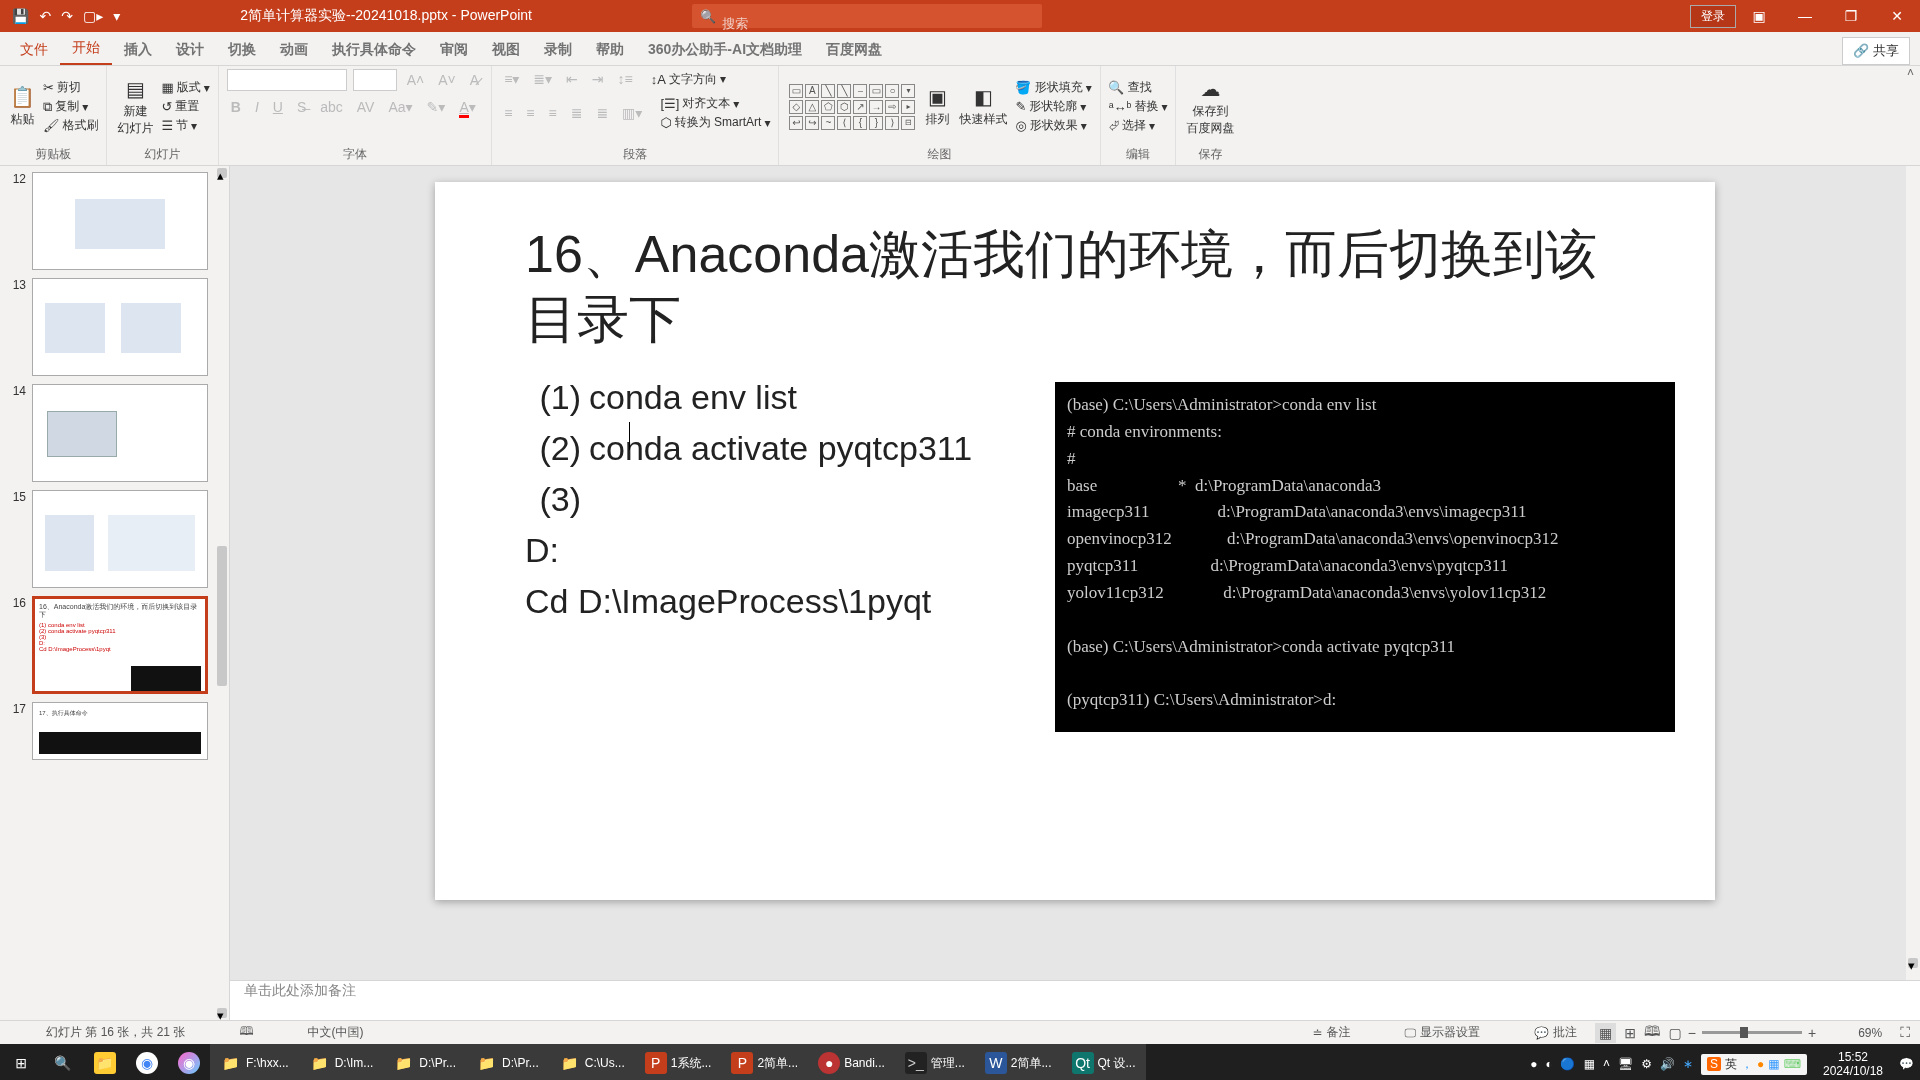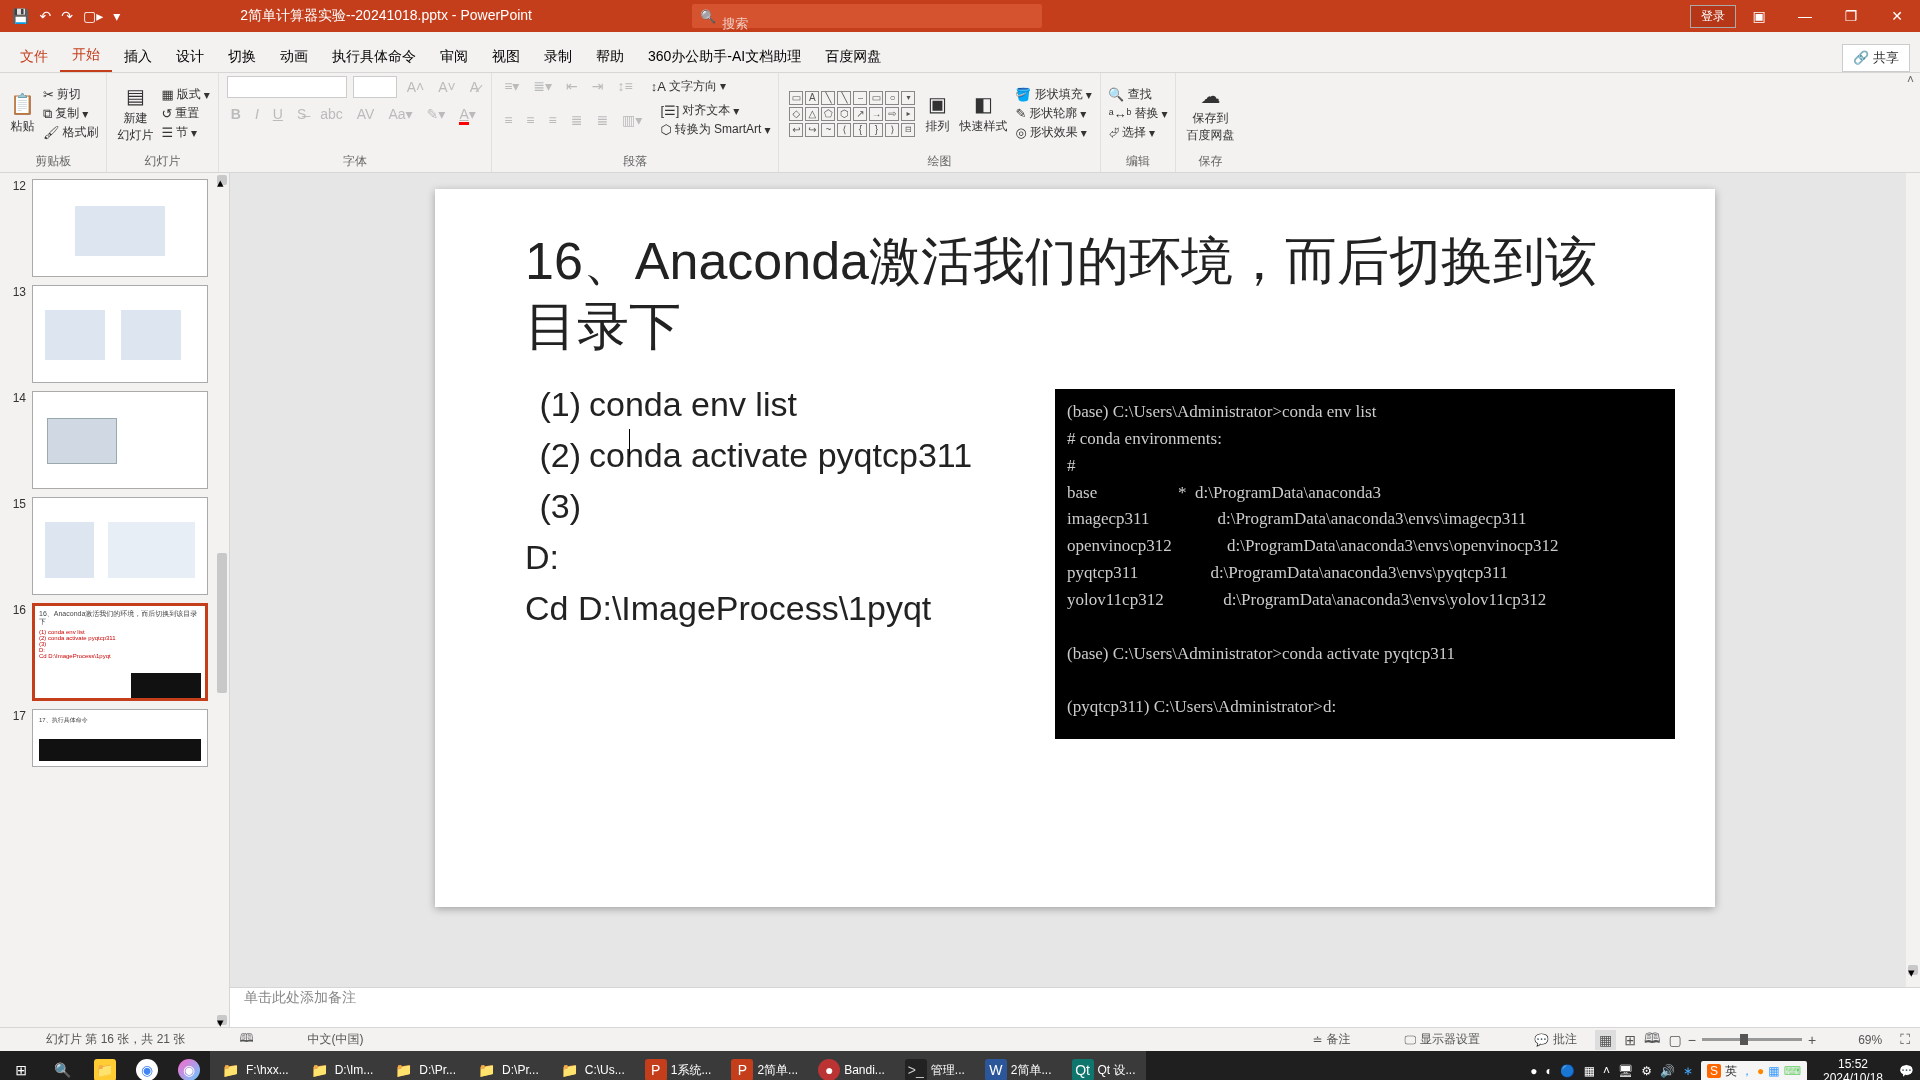--- a/index.html
+++ b/index.html
@@ -12,22 +12,22 @@
 .titlebar .title-text { margin-left: 120px; font-size: 14px; }
 .titlebar .search-box { margin-left: 160px; width: 350px; height: 24px; background: #d6532f; border-radius: 2px; display: flex; align-items: center; padding: 0 8px; }
 .titlebar .search-box .icon { margin-right: 6px; font-size: 13px; }
 .titlebar .search-input { background: transparent; border: 0; color: #0f172a; flex: 1; outline: none; font-size: 13px; margin-top: 15px; }
 .titlebar .search-input::placeholder { color: #f0d0c8; }
 .titlebar .spacer { flex: 1; }
 .titlebar .login-btn { background: #b53718; padding: 2px 10px; font-size: 12px; border: 1px solid #aaa; }
 .titlebar .wbtn { width: 46px; text-align: center; font-size: 14px; cursor: pointer; }
 
 
-.tabs-row { height: 41px; background: #f3f2f1; display: flex; align-items: flex-end; padding-left: 8px; border-bottom: 1px solid #d6d6d6; }
-.tab { padding: 6px 12px; font-size: 14px; color: #000000; cursor: pointer; }
+.tabs-row { height: 34px; background: #f3f2f1; display: flex; align-items: flex-end; padding-left: 8px; border-bottom: 1px solid #d6d6d6; }
+.tab { padding: 6px 12px; font-size: 14px; color: #737373; cursor: pointer; font-weight: bold; }
 .tab.active { color: #c43e1c; border-bottom: 2px solid #c43e1c; font-weight: 500; }
 .tab.file { color: #c43e1c; font-weight: 500; }
 .tabs-row .share { margin-left: auto; margin-right: 10px; color: #333; padding: 4px 10px; border: 1px solid #ccc; background: #fff; font-size: 13px; }
 
 
 .ribbon { height: 100px; background: #f3f2f1; border-bottom: 1px solid #d6d6d6; display: flex; }
 .rgrp { border-right: 1px solid #e0e0e0; padding: 3px 8px 0; display: flex; flex-direction: column; justify-content: space-between; }
 .rgrp-body { display: flex; align-items: center; gap: 6px; flex: 1; }
 .rgrp-label { text-align: center; font-size: 12px; color: #666; padding: 2px 0; position: relative; }
 .rbtn { display: flex; flex-direction: column; align-items: center; font-size: 12px; color: #333; cursor: pointer; padding: 2px; }

